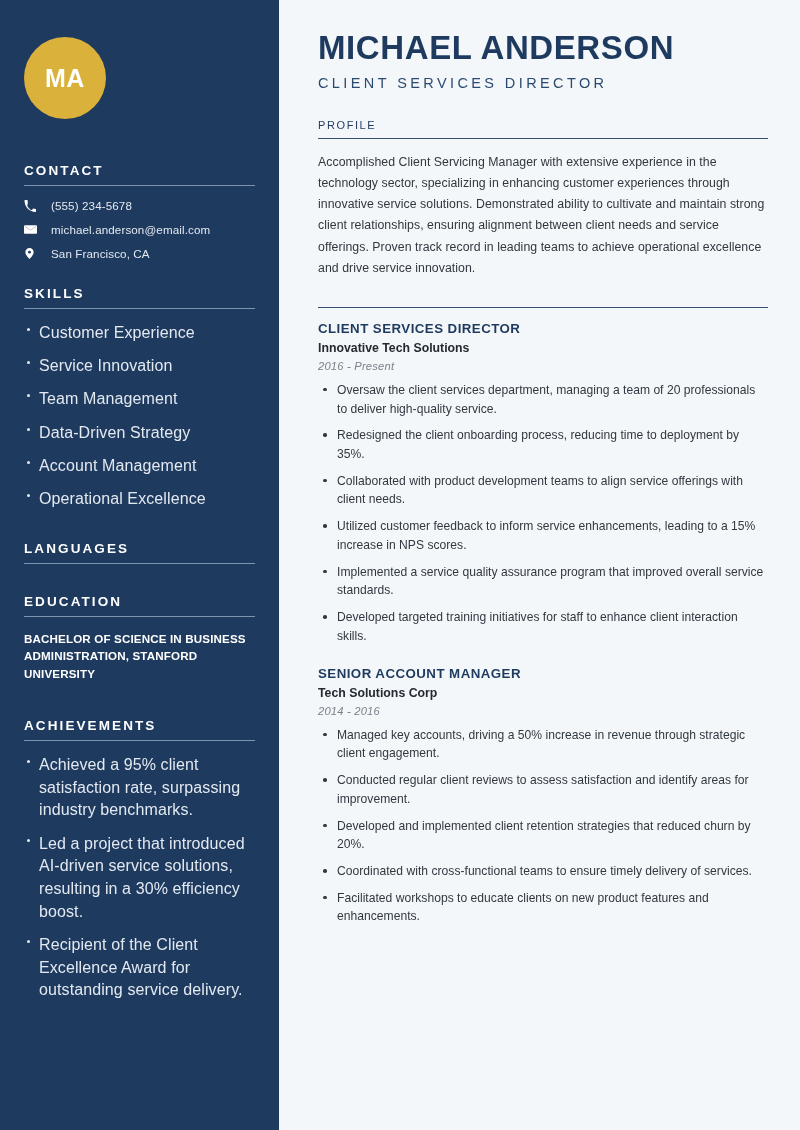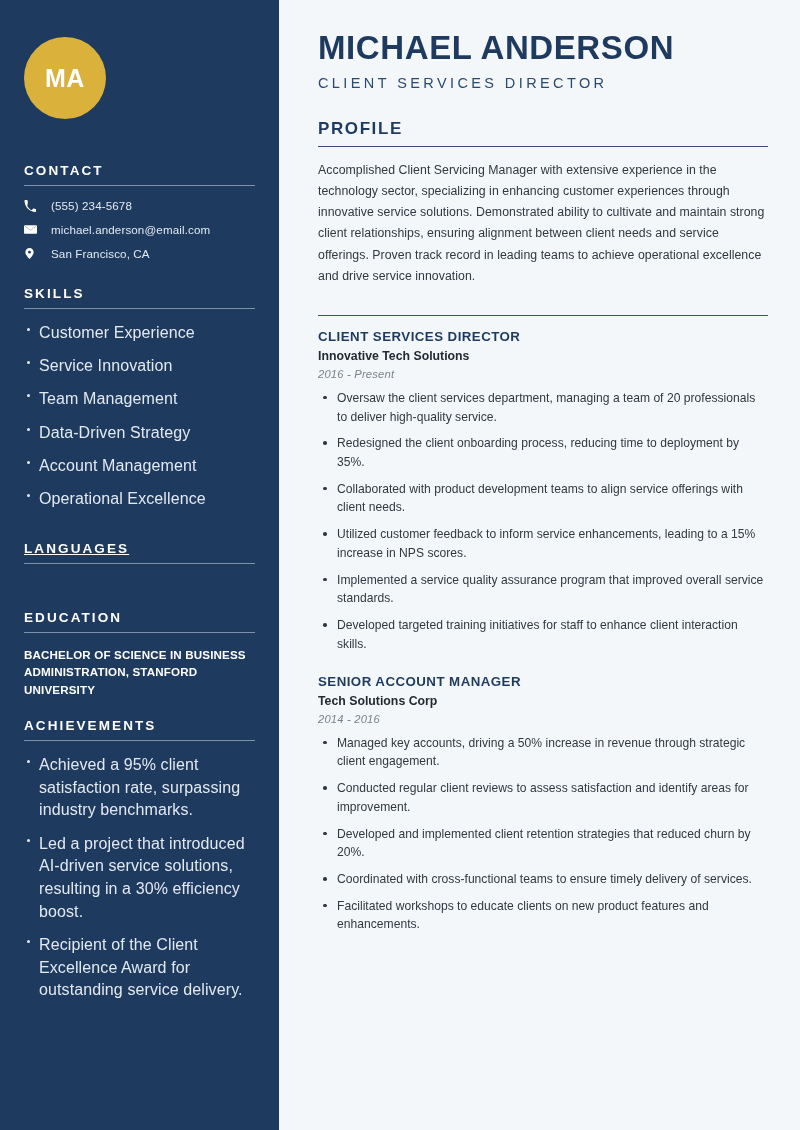--- a/index.html
+++ b/index.html
@@ -116,23 +116,23 @@
   }
 
   .edu-entry {
     font-size: 11.6px;
     font-weight: bold;
     color: #ffffff;
     line-height: 1.5;
     letter-spacing: 0.15px;
   }
 
-  .side-section.langs { margin-bottom: 46px; text-decoration: underline; }
+  .side-section.langs { margin-bottom: 30px; }
   .side-section.skills { margin-bottom: 30px; }
-  .side-section.edu { margin-bottom: 20px; }
+  .side-section.edu { margin-bottom: 36px; }
 
   
   .main {
     flex: 1;
     background: #f4f7f9;
     padding: 30px 32px 30px 28px;
   }
 
   .name {
     font-size: 33px;
@@ -145,22 +145,22 @@
   .job-title {
     font-size: 14.5px;
     color: #2b4a70;
     letter-spacing: 3.4px;
     margin-top: 8px;
   }
 
   .main-section { margin-top: 28px; }
 
   .main-heading {
-    font-size: 17px;
-    font-weight: bold;
+    font-size: 11px;
+    font-weight: normal;
     letter-spacing: 1.6px;
     color: #1e3a5f;
     padding-bottom: 7px;
   }
 
   .main-rule {
     height: 1px;
     background: #36506f;
     margin-bottom: 13px;
   }

